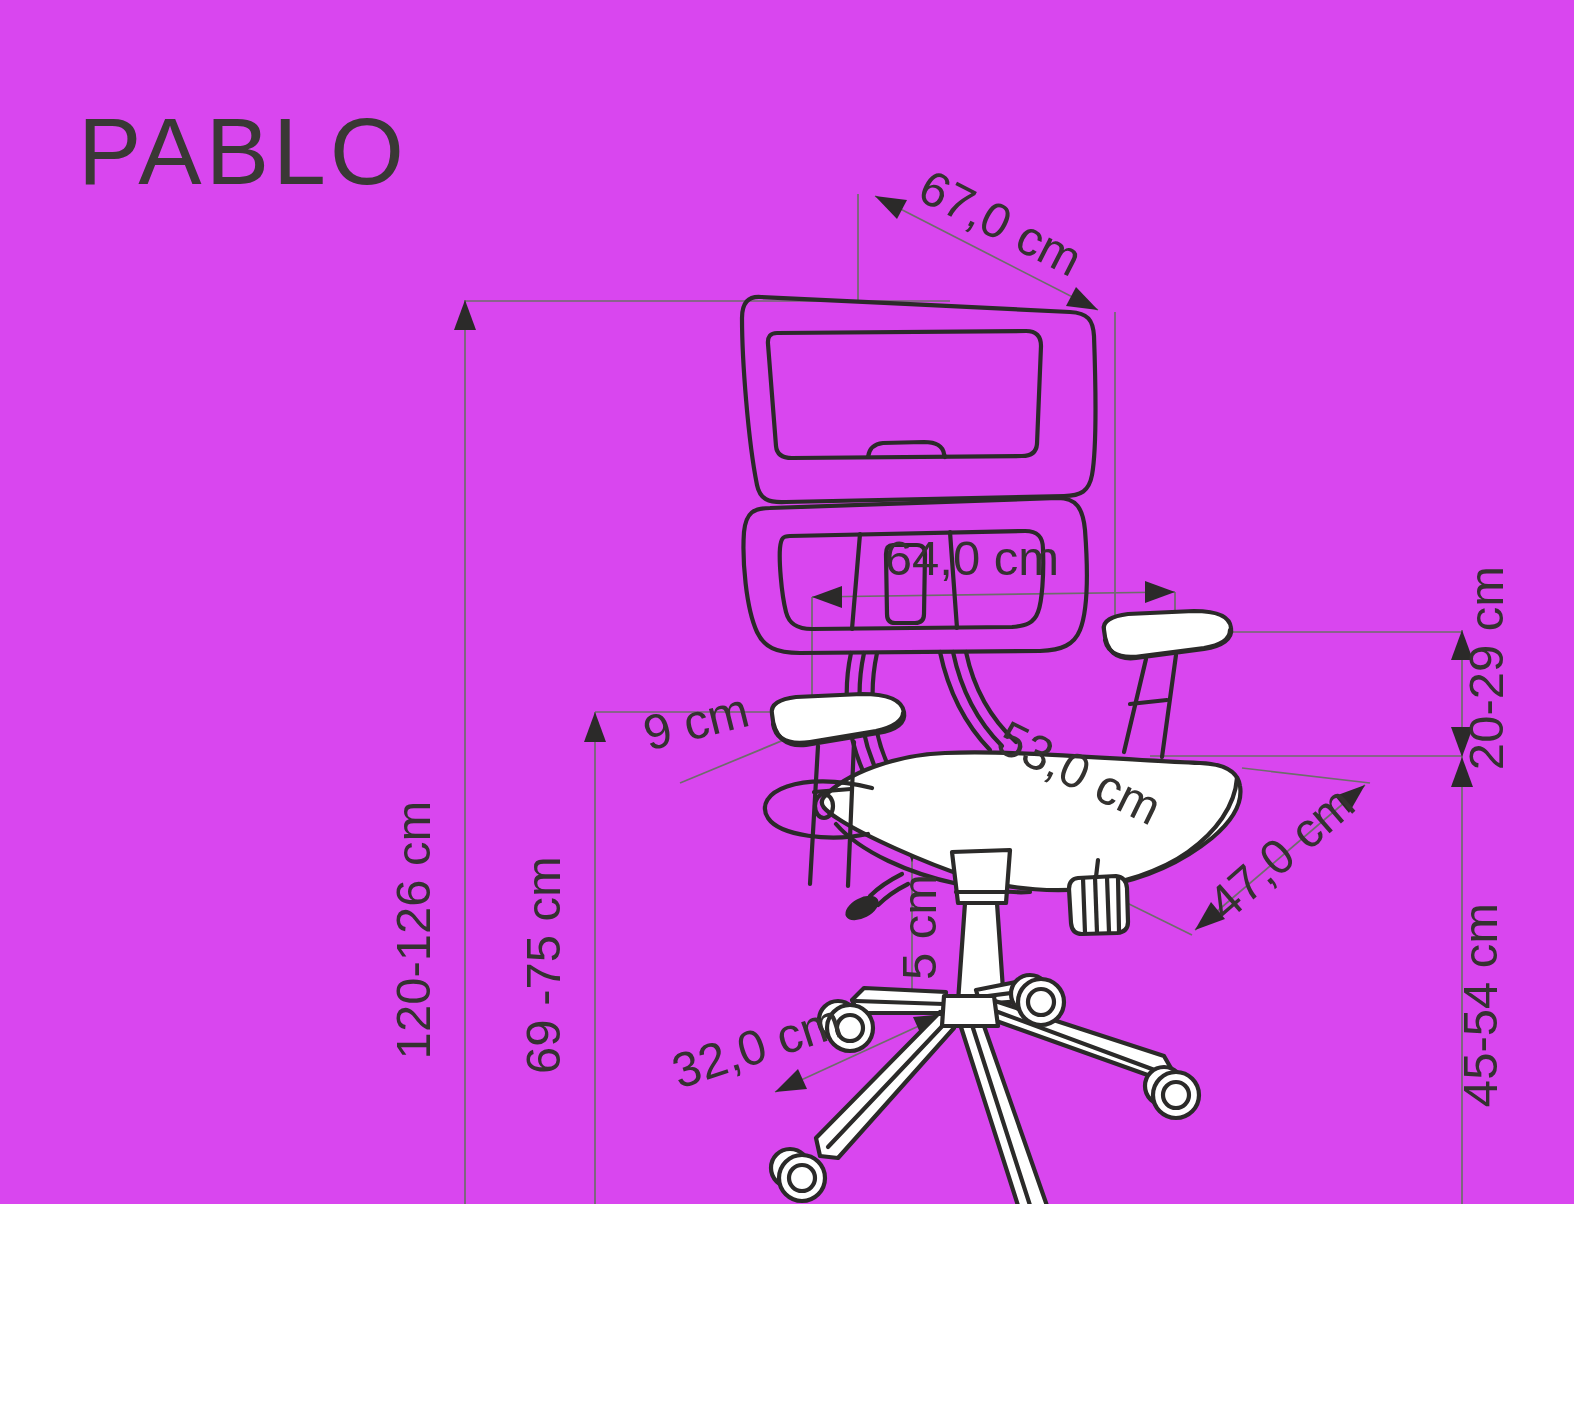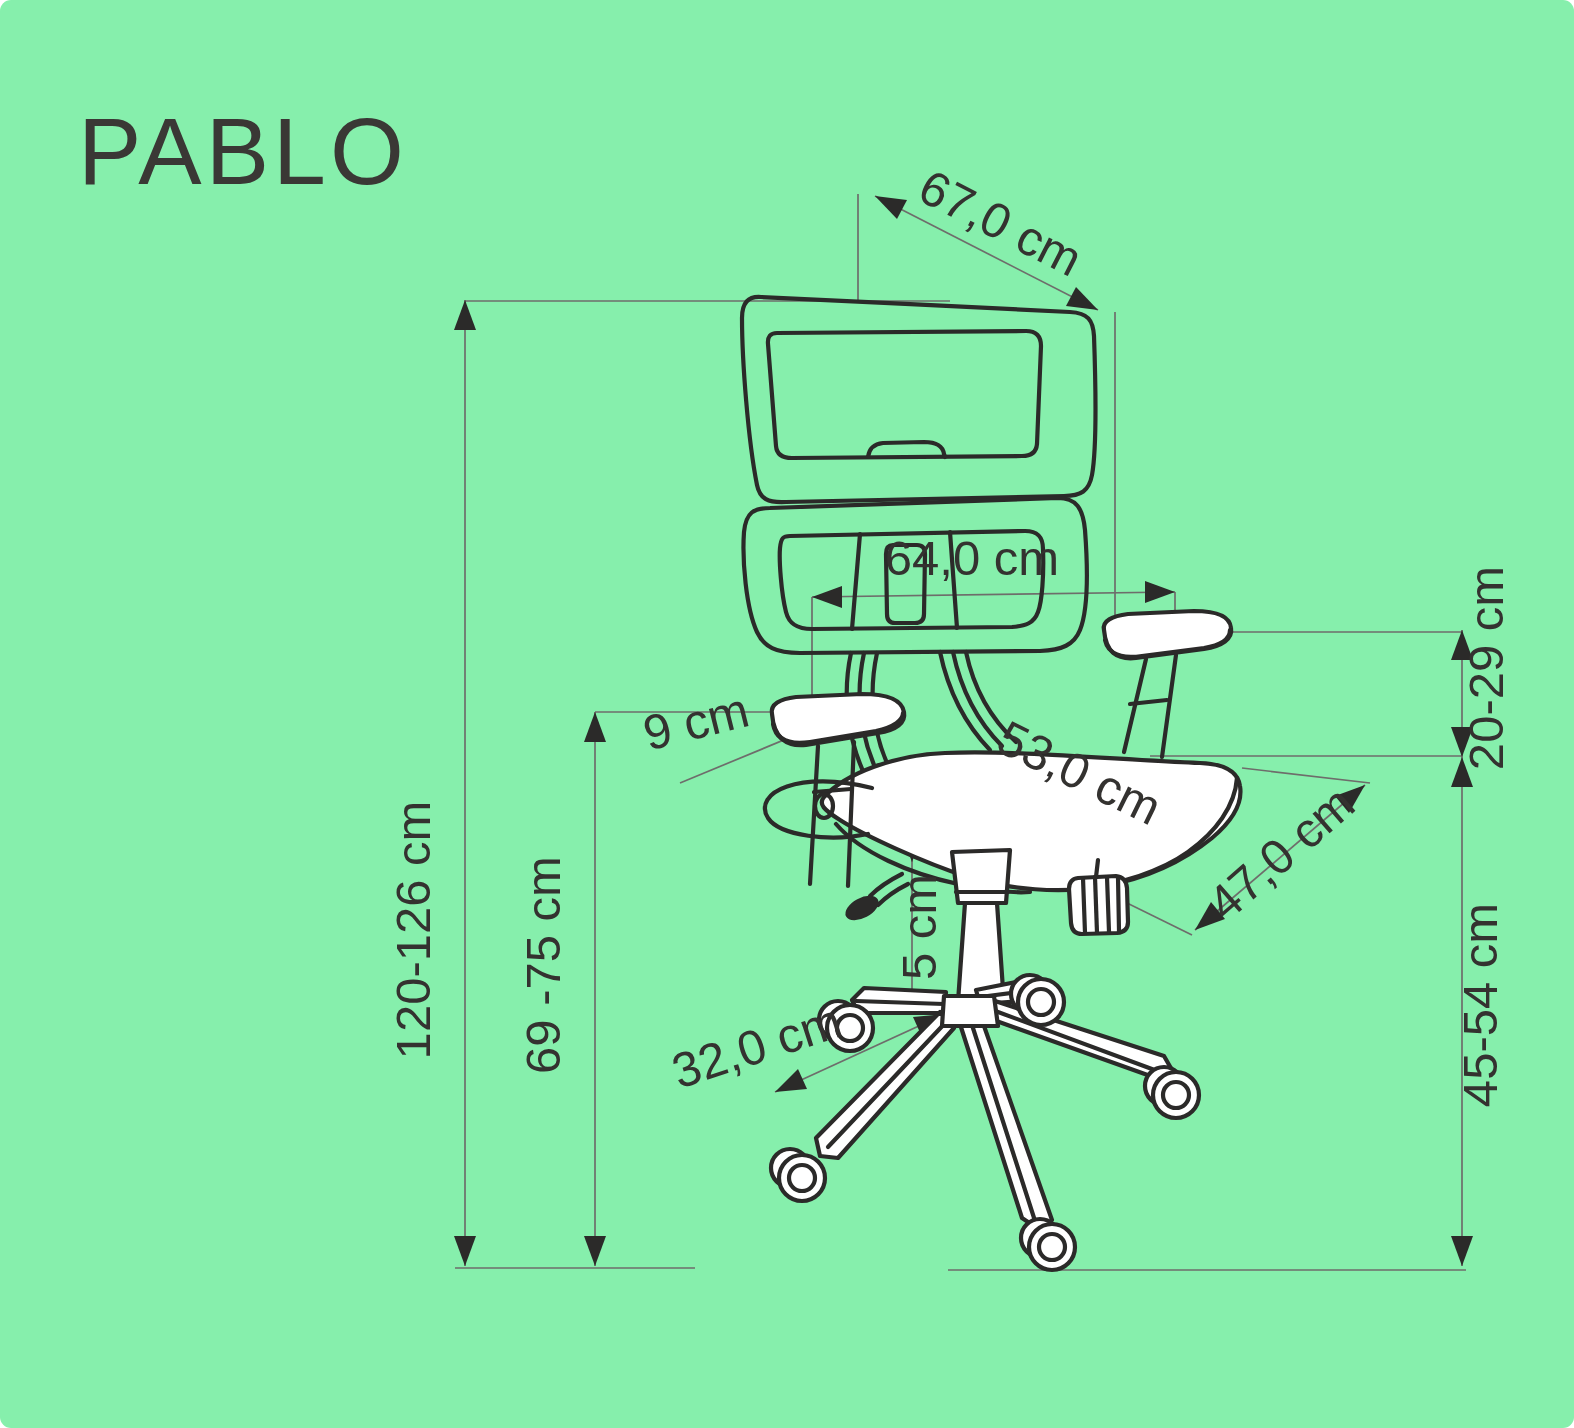--- a/index.html
+++ b/index.html
@@ -1,17 +1,17 @@
 <!DOCTYPE html>
 <html><head>
 <meta charset="utf-8">
 <style>
   html,body{margin:0;padding:0;background:#ffffff;}
-  .page{position:relative;width:1574px;height:1428px;background:#86efac;overflow:hidden;
-        font-family:"Liberation Sans", sans-serif;border-radius:11px;}
+  .page{position:relative;width:1574px;height:1204px;background:#d946ef;overflow:hidden;
+        font-family:"Liberation Sans", sans-serif;}
   .title{position:absolute;left:78px;top:104px;font-size:95px;color:#3a3835;
          letter-spacing:4px;font-weight:400;line-height:1;}
   svg{position:absolute;left:0;top:0;}
   .chair{stroke:#2b2a29;stroke-width:4.2;fill:none;stroke-linecap:round;stroke-linejoin:round;}
   .chairfill{stroke:#2b2a29;stroke-width:4.2;fill:#ffffff;stroke-linejoin:round;}
   .thin{stroke:#6e6d6b;stroke-width:1.7;fill:none;}
   .arrow{fill:#2b2a29;stroke:none;}
   .dimtext{font-family:"Liberation Sans", sans-serif;font-size:49px;fill:#343230;}
 </style>
 </head>

